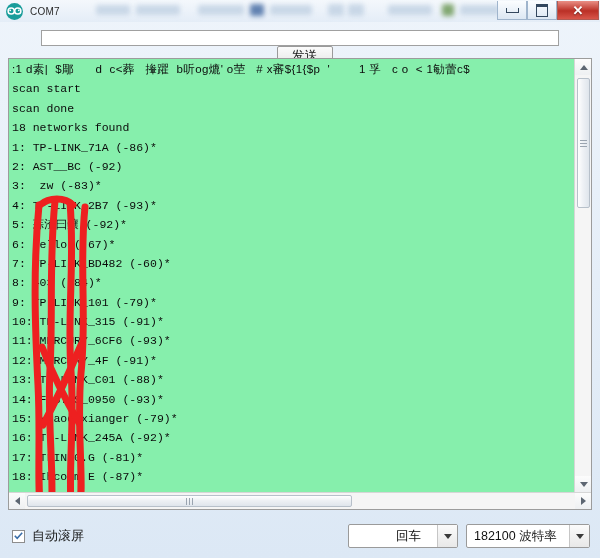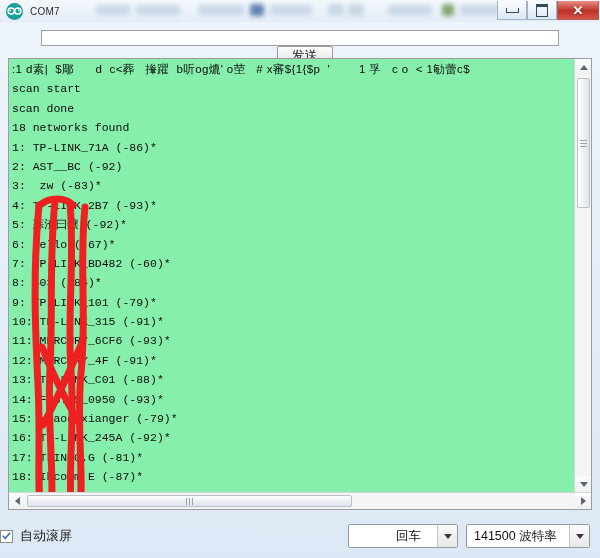--- a/index.html
+++ b/index.html
@@ -141,21 +141,21 @@
   .annot{
     position:absolute;left:0;top:58px;width:584px;height:452px;
     pointer-events:none;
   }
 
   
   .bottombar{
     position:absolute;left:0;bottom:0;width:600px;height:44px;
     display:flex;align-items:center;
   }
-  .autoscroll{display:flex;align-items:center;}
+  .autoscroll{display:flex;align-items:center;margin-left:12px;}
   .cbox{
     width:13px;height:13px;border:1px solid #8d8d8d;background:#fff;
     display:flex;align-items:center;justify-content:center;box-sizing:border-box;
   }
   .cbox svg{display:block;}
   .autoscroll .lbl{
     margin-left:7px;font-size:13px;color:#1a1a1a;
     font-family:"Liberation Sans","DejaVu Sans",sans-serif;
   }
   .spacer{flex:1;}
@@ -288,20 +288,20 @@
     <div class="spacer"></div>
 
     <div class="combo eol">
       <span class="val">回车</span>
       <span class="btn">
         <span class="tri"></span>
       </span>
     </div>
 
     <div class="combo baud">
-      <span class="val">141500 波特率</span>
+      <span class="val">182100 波特率</span>
       <span class="btn">
         <span class="tri"></span>
       </span>
     </div>
   </div>
 
 </div>
 
 </body></html>

